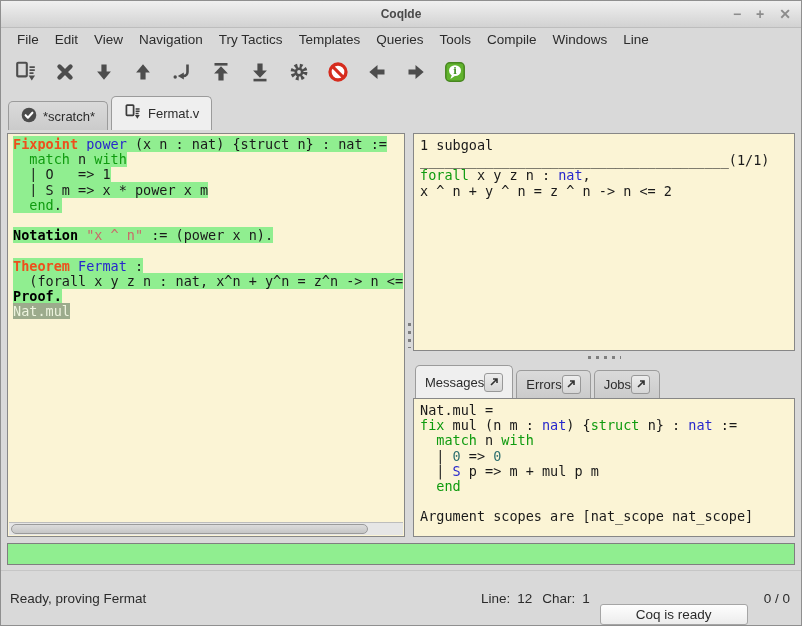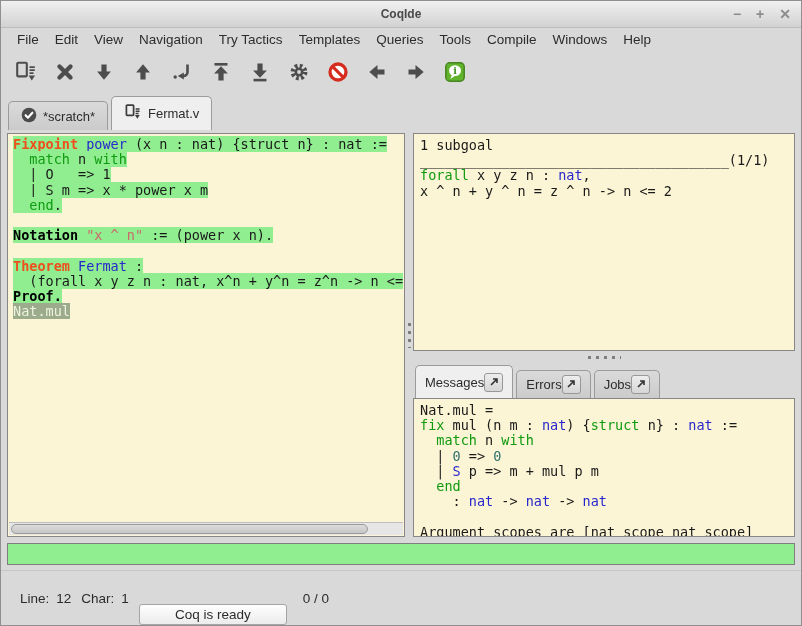--- a/index.html
+++ b/index.html
@@ -88,21 +88,21 @@
     <span class="menu-item">File</span>
     <span class="menu-item">Edit</span>
     <span class="menu-item">View</span>
     <span class="menu-item">Navigation</span>
     <span class="menu-item">Try Tactics</span>
     <span class="menu-item">Templates</span>
     <span class="menu-item">Queries</span>
     <span class="menu-item">Tools</span>
     <span class="menu-item">Compile</span>
     <span class="menu-item">Windows</span>
-    <span class="menu-item">Help</span>
+    <span class="menu-item">Line</span>
   </div>
 
   <div class="toolbar">
     <button class="tool-btn">
         <span>
           <svg width="24" height="24" viewBox="0 0 24 24">
             <rect x="3.2" y="2.8" width="9.6" height="13.6" rx="1" fill="none" stroke="#4d4d4d" stroke-width="2.1"></rect>
             <path d="M15.5 7.2h5.3M15.5 10.2h5.3M15.5 13.2h4" stroke="#4d4d4d" stroke-width="1.7"></path>
             <path d="M14.6 15.6h6.4l-3.2 5z" fill="#4d4d4d"></path>
           </svg>
@@ -283,34 +283,34 @@
           </div>
         </div>
         <div class="pane nb-content">
           <div class="code">
               <div class="code-line"><span><span>Nat.mul =</span></span></div>
               <div class="code-line"><span><span class="tok-grn">fix</span><span> mul (n m : </span><span class="tok-typ">nat</span><span>) {</span><span class="tok-grn">struct</span><span> n} : </span><span class="tok-typ">nat</span><span> :=</span></span></div>
               <div class="code-line"><span><span>  </span><span class="tok-grn">match</span><span> n </span><span class="tok-grn">with</span></span></div>
               <div class="code-line"><span><span>  | </span><span class="tok-num">0</span><span> =&gt; </span><span class="tok-num">0</span></span></div>
               <div class="code-line"><span><span>  | </span><span class="tok-typ">S</span><span> p =&gt; m + mul p m</span></span></div>
               <div class="code-line"><span><span>  </span><span class="tok-grn">end</span></span></div>
-              <div class="code-line"><span><span>    : </span><span class="tok-typ">nat</span><span> -&gt; </span><span class="tok-typ">nat</span><span> -&gt; </span><span class="tok-typ">nat</span></span></div>
               <div class="code-line"><span>&nbsp;</span></div>
               <div class="code-line"><span><span>Argument scopes are [nat_scope nat_scope]</span></span></div>
             </div>
         </div>
       </div>
     </div>
   </div>
 
   <div class="progress-wrap">
     <div class="progress"></div>
   </div>
 
   <div class="statusbar">
+    <span class="status-left">Ready, proving Fermat</span>
     <span class="status-lbl">Line:</span>
     <span class="status-val">12</span>
     <span class="status-lbl">Char:</span>
     <span class="status-val">1</span>
     <button class="coq-state-btn">Coq is ready</button>
     <span class="status-ratio">0 / 0</span>
   </div>
 
 </div>
 

